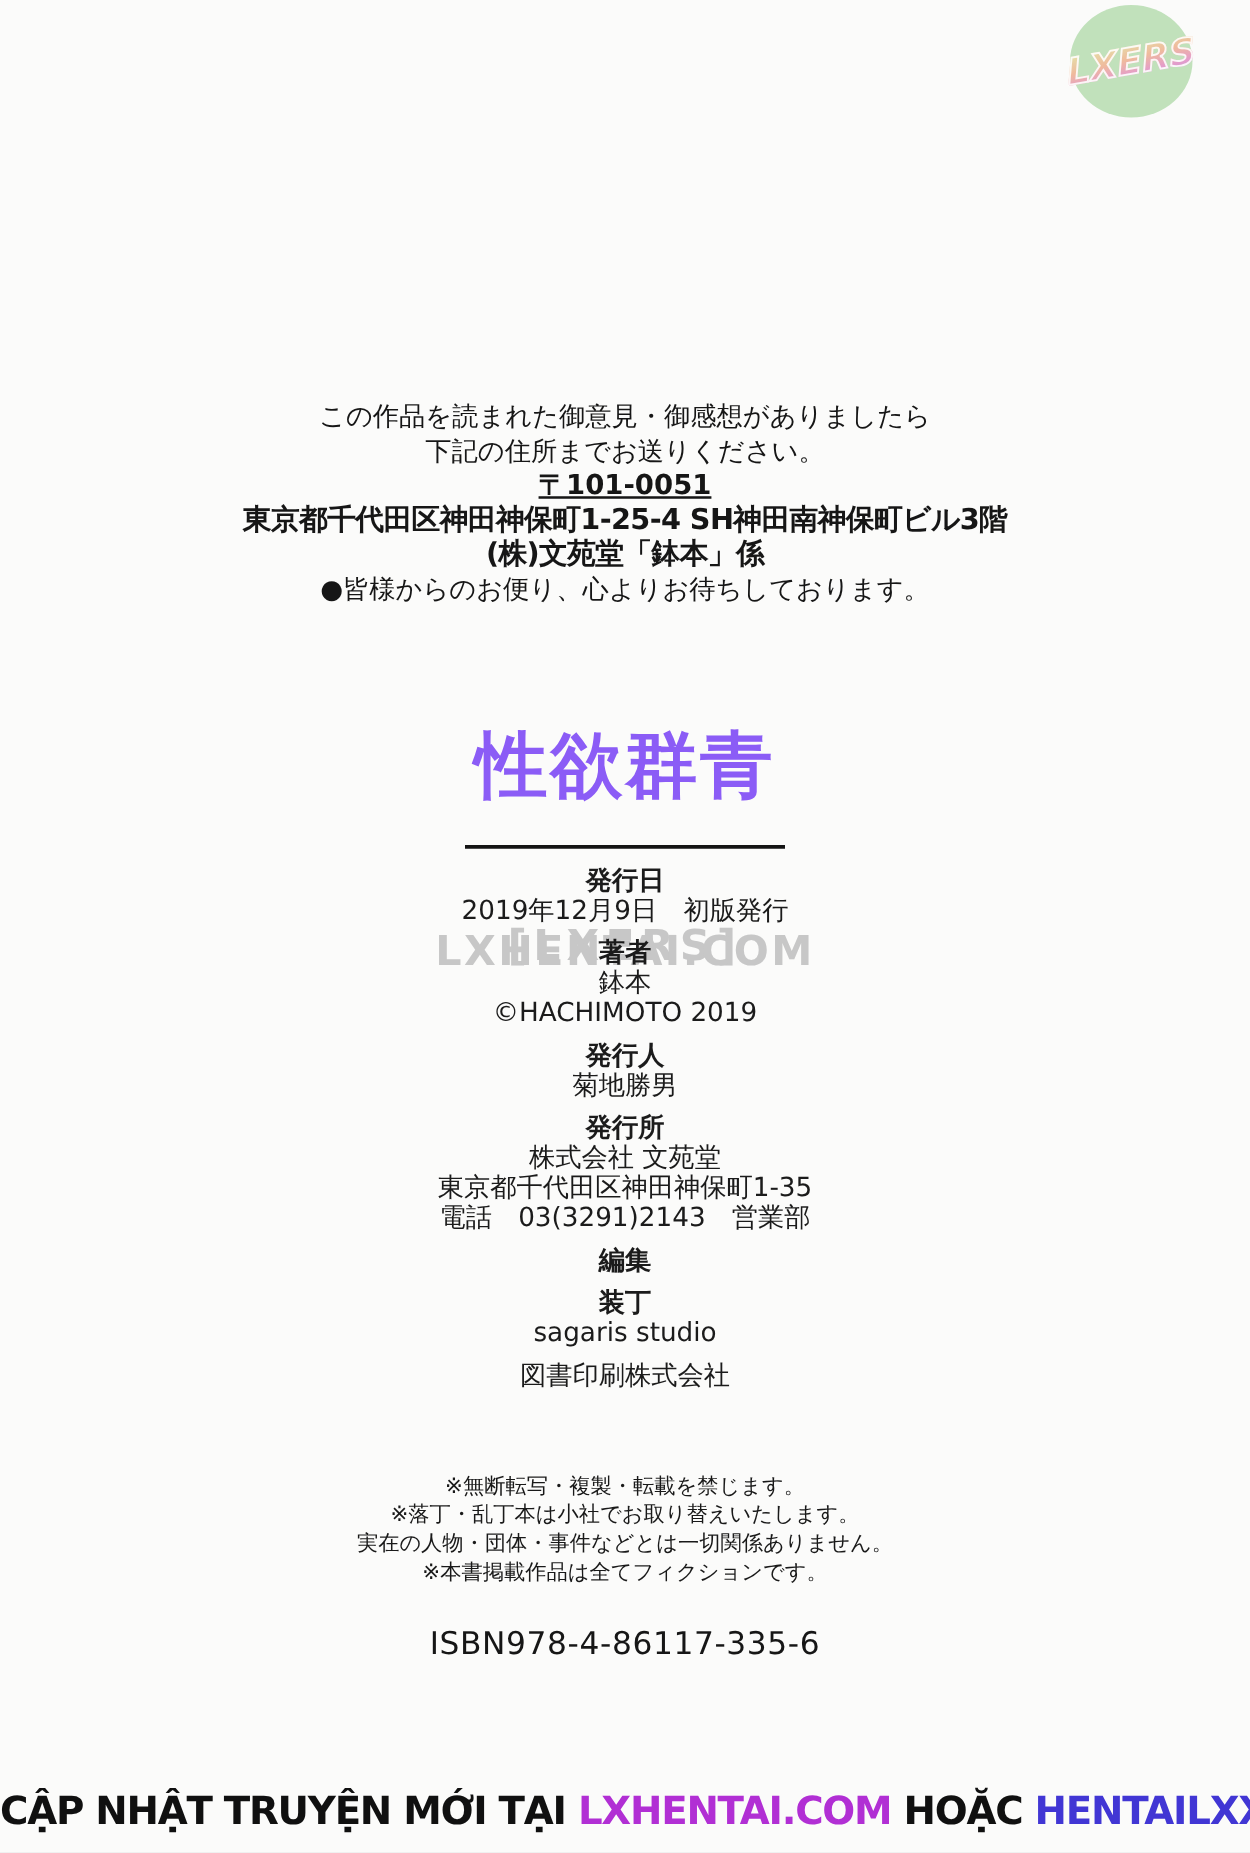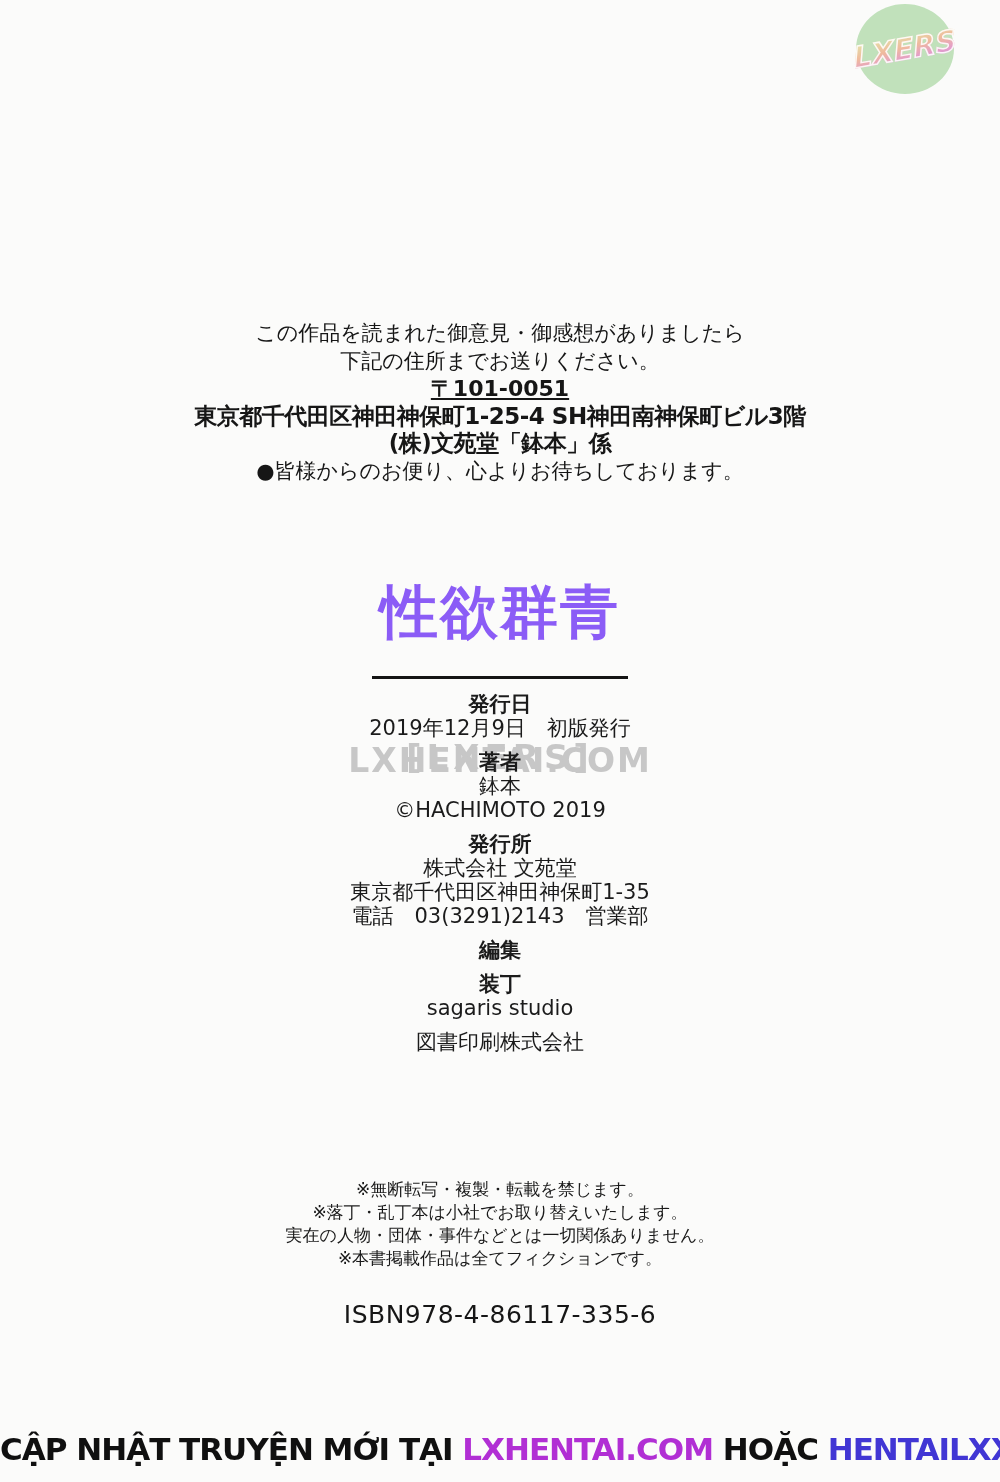--- a/index.html
+++ b/index.html
@@ -107,20 +107,24 @@
     <div class="entry">
       <div class="label">発行日</div>
       <div>2019年12月9日　初版発行</div>
     </div>
     <div class="entry">
       <div class="label">著者</div>
       <div>鉢本</div>
       <div>©HACHIMOTO 2019</div>
     </div>
     <div class="entry">
+      <div class="label">発行人</div>
+      <div>菊地勝男</div>
+    </div>
+    <div class="entry">
       <div class="label">発行所</div>
       <div>株式会社 文苑堂</div>
       <div>東京都千代田区神田神保町1-35</div>
       <div>電話　03(3291)2143　営業部</div>
     </div>
     <div class="entry">
       <div class="label">編集</div>
     </div>
     <div class="entry">
       <div class="label">装丁</div>

